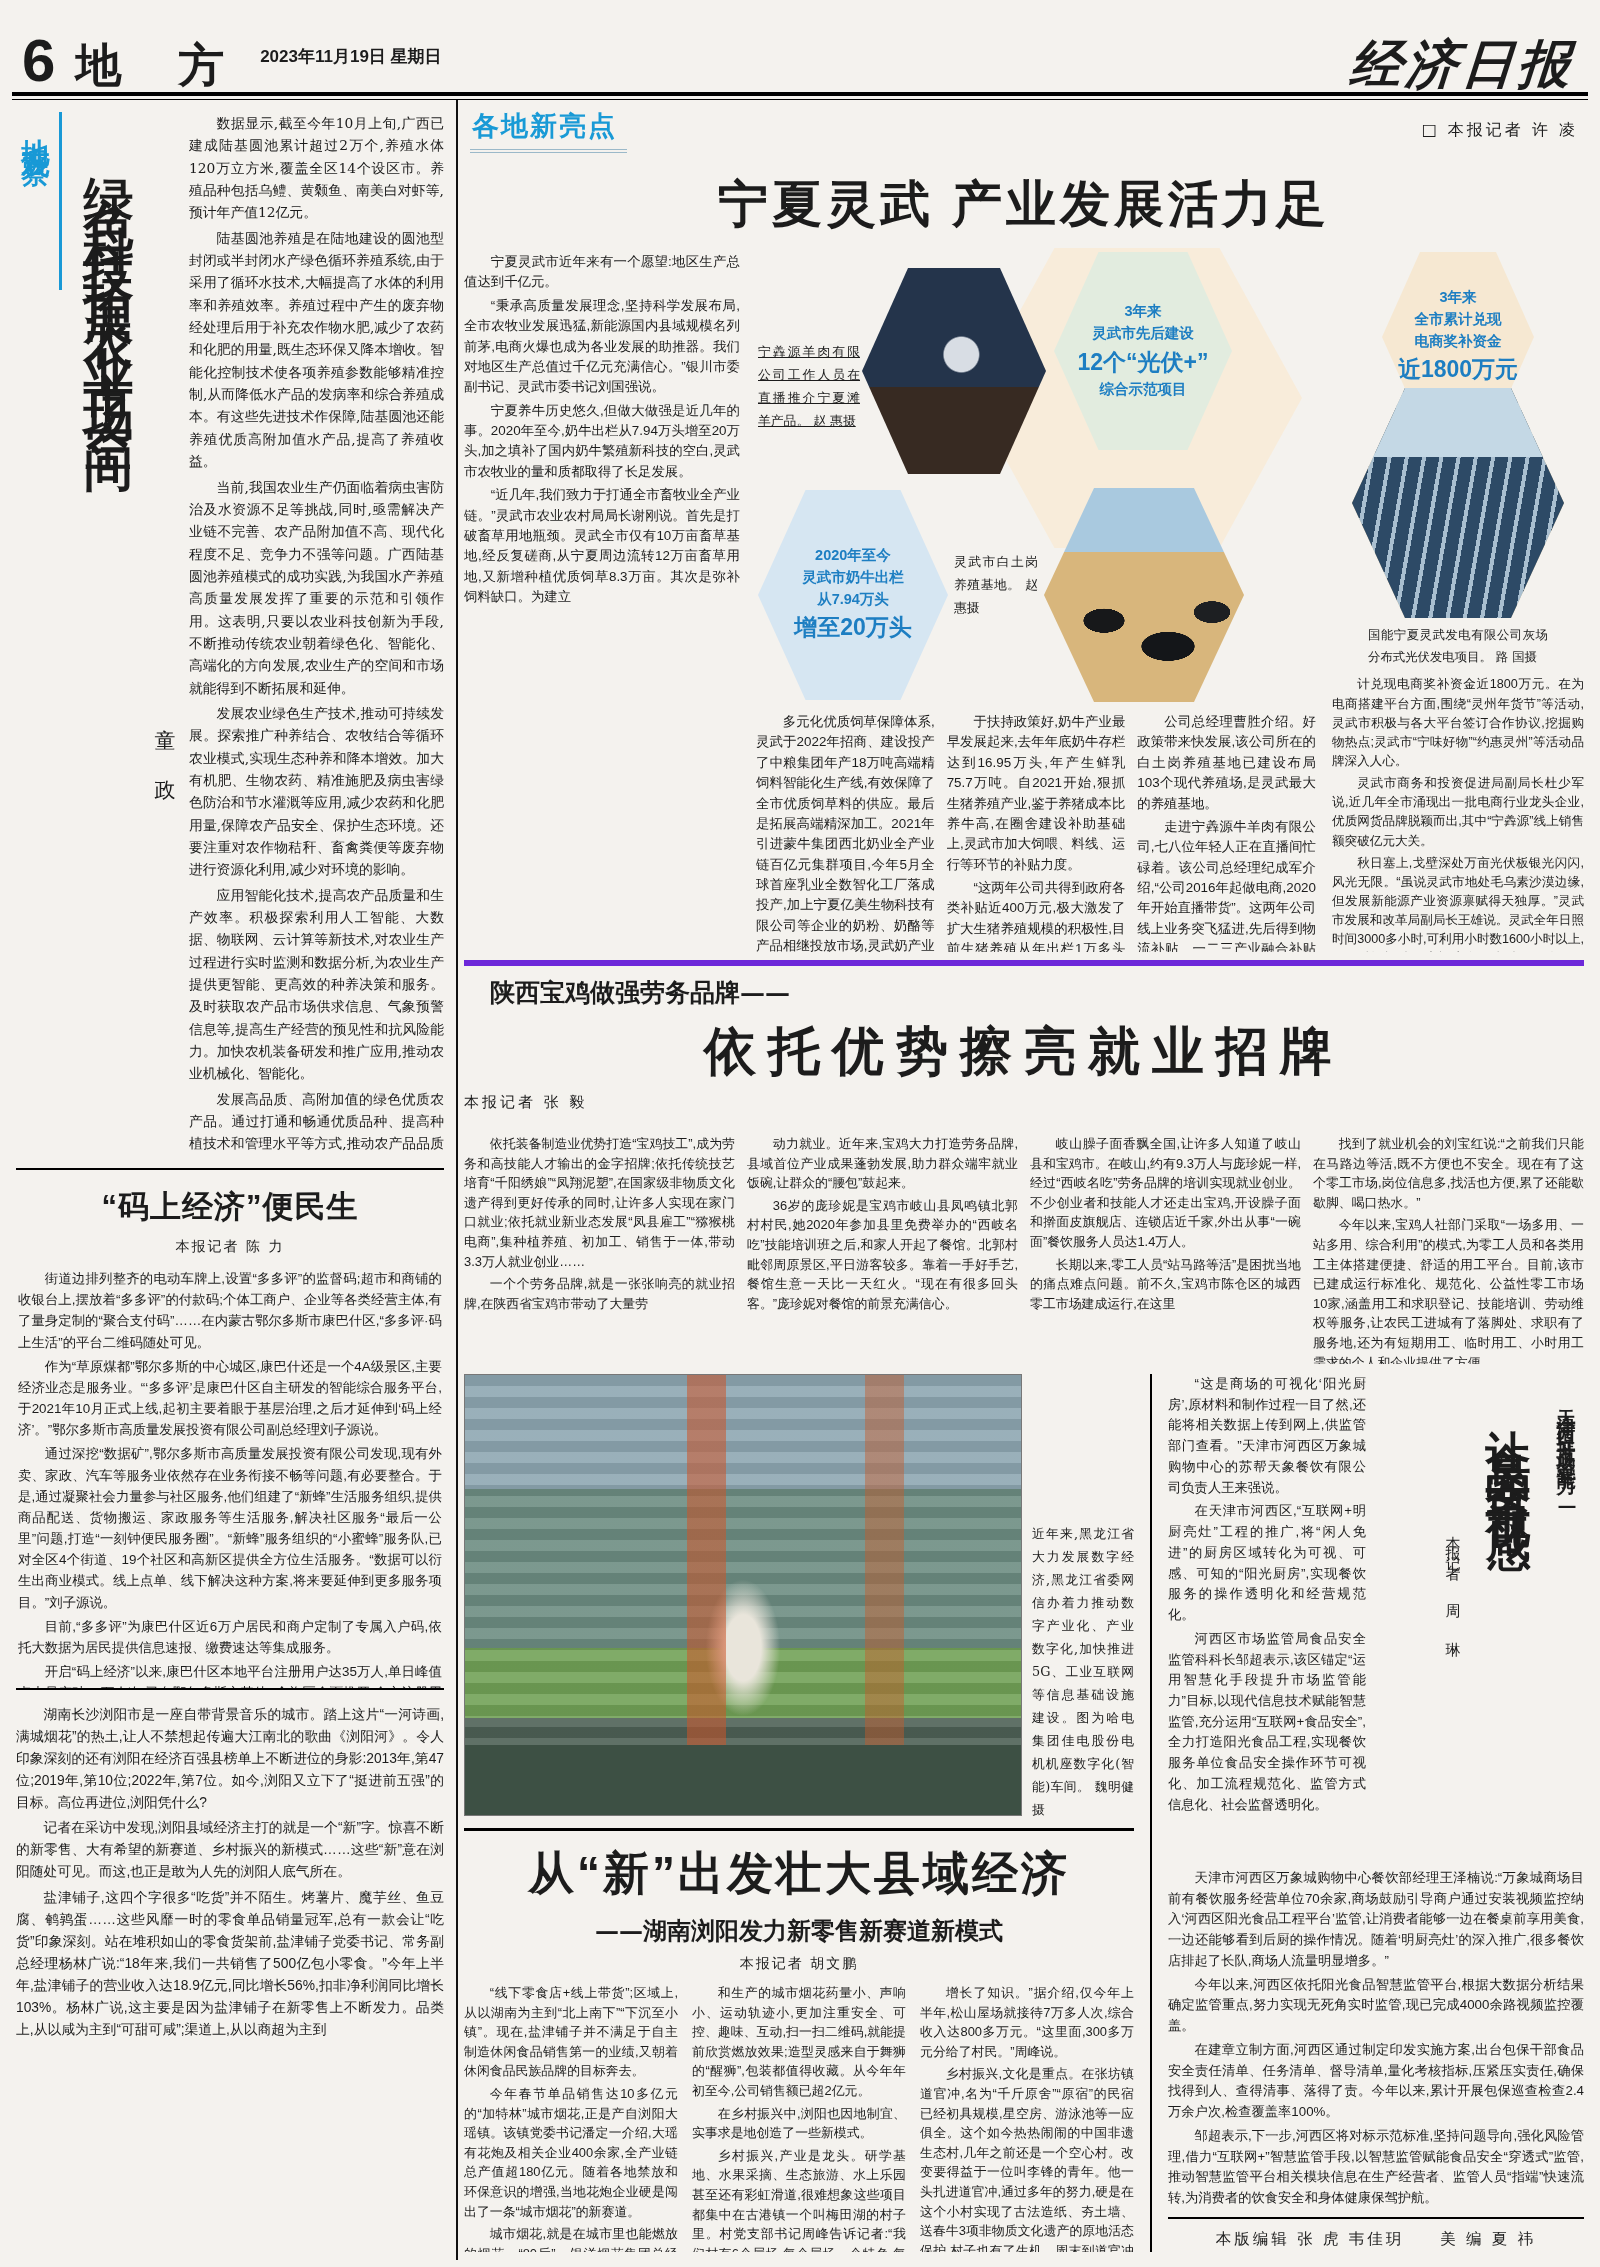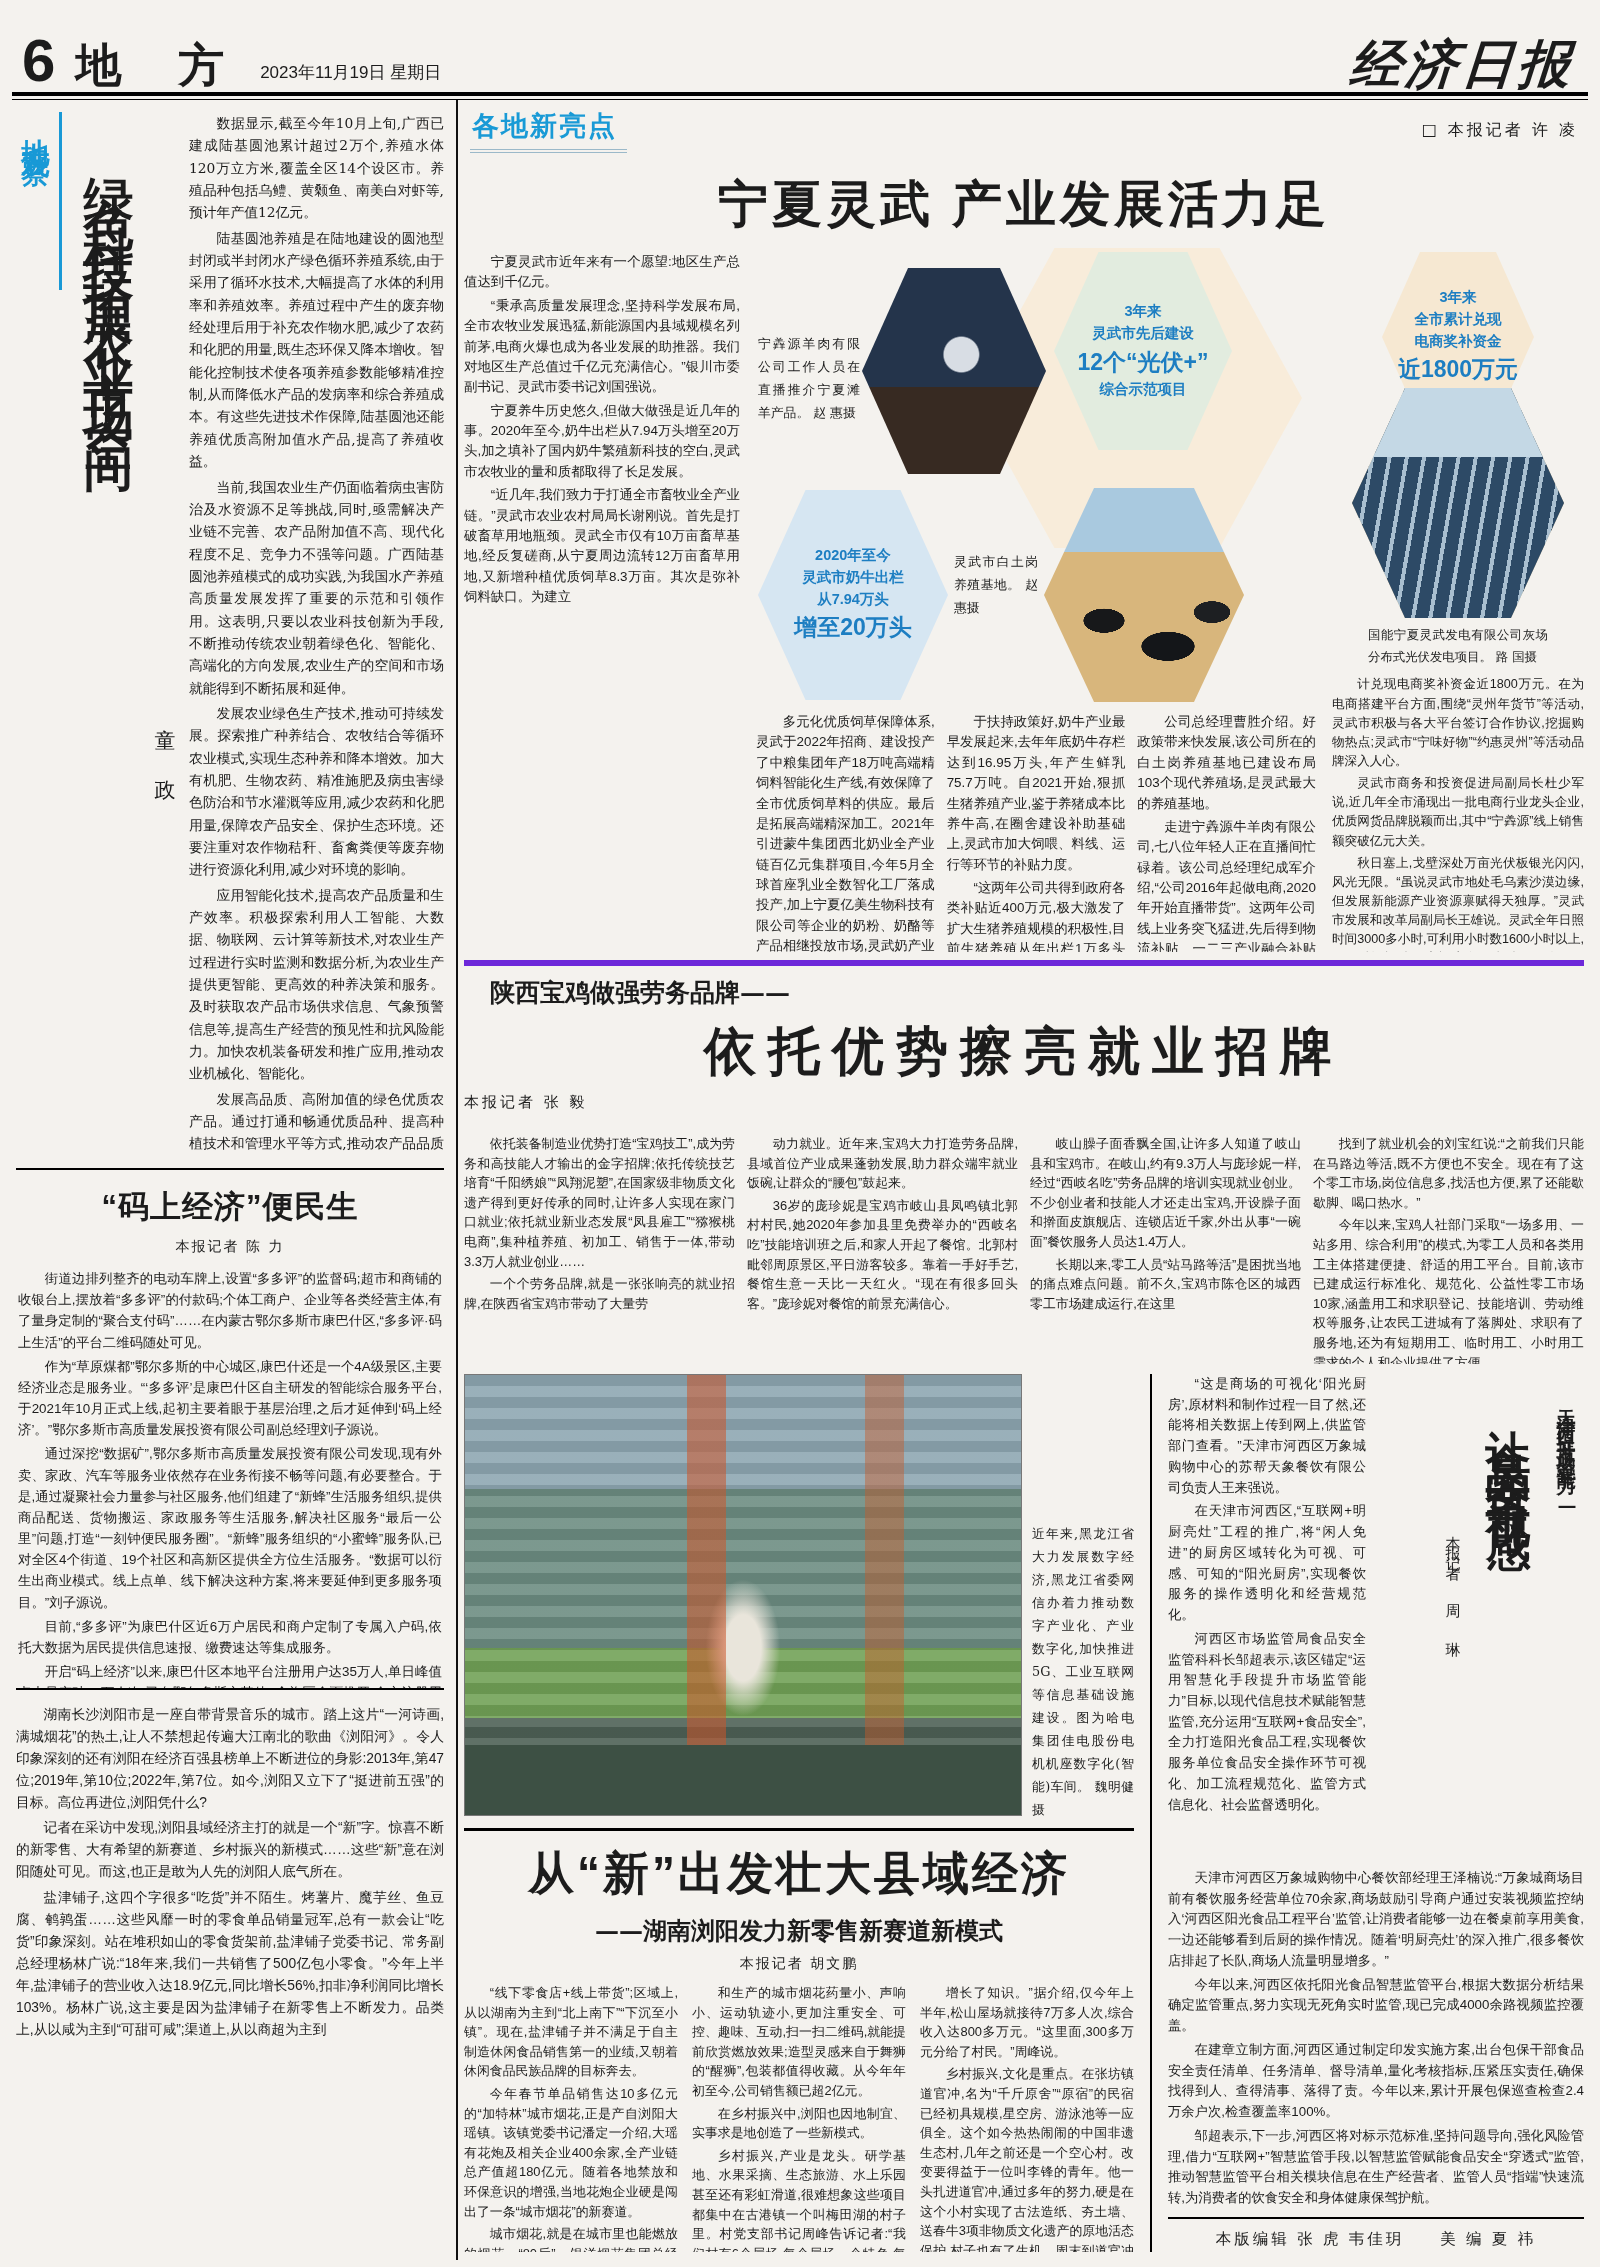--- a/index.html
+++ b/index.html
@@ -8,21 +8,21 @@
          font-family:"Liberation Sans","DejaVu Sans",sans-serif; color:#1c1c1c;
          background:#f4f2ee; overflow:hidden; }
   .para { text-indent:2em; margin:0 0 3px 0; }
   .kai { font-family:"DejaVu Serif","Liberation Serif",serif; }
 
   
   .hdr { height:88px; padding:16px 26px 0 22px; display:flex; align-items:flex-end; }
   .hdr-left { display:flex; align-items:flex-end; }
   .pagenum { font-size:60px; font-weight:900; line-height:.9; }
   .section-name { font-size:46px; font-weight:900; letter-spacing:22px; margin-left:20px; line-height:1; }
-  .pagedate { font-size:17px; font-weight:normal; margin:0 0 4px 14px; }
+  .pagedate { font-size:17px; font-weight:bold; margin:0 0 20px 14px; }
   .masthead { margin-left:auto; font-family:"DejaVu Serif",serif; font-style:italic;
               font-weight:900; font-size:52px; letter-spacing:4px; transform:skewX(-4deg); line-height:.9; }
   .rule2 { margin:4px 12px 0; border-top:4px solid #000; }
   .rule2 > div { border-top:1.5px solid #000; margin-top:3px; }
 
   
   .content { display:flex; height:2160px; padding:0 12px; }
   .left-strip { width:446px; border-right:2px solid #111; padding:12px 12px 10px 4px;
                 display:flex; flex-direction:column; min-height:0; }
   .main { flex:1; padding:6px 4px 8px 6px; display:flex; flex-direction:column; min-height:0; }
@@ -63,21 +63,21 @@
   .infographic { position:relative; height:452px; flex:none; margin-bottom:8px; }
   .hex { position:absolute; clip-path:polygon(25% 0,75% 0,100% 50%,75% 100%,25% 100%,0 50%);
          display:flex; flex-direction:column; align-items:center; justify-content:center;
          text-align:center; }
   .hex-bg { left:216px; top:-4px; width:330px; height:300px; background:#f8ecda; }
   .stat { color:#1d7ec2; font-weight:bold; font-size:14.5px; line-height:1.5; }
   .stat-big { display:block; font-size:23px; font-weight:900; }
   .hex-cap { position:absolute; font-size:12.8px; line-height:1.8; text-align:justify; }
   .photo-hex { border:none; }
 
-  .cap-livestream { left:2px; top:80px; width:102px; }
+  .cap-livestream { left:2px; top:88px; width:102px;text-decoration:underline; }
   .hex-livestream { left:106px; top:16px; width:184px; height:206px;
       background:radial-gradient(circle at 54% 42%, #d8dde4 0 11%, rgba(0,0,0,0) 12%),
                  linear-gradient(180deg,#24344b 0 58%,#372a22 58%); }
   .hex-green { left:298px; top:0; width:178px; height:198px; background:#e2ecdf; }
   .hex-blue { left:2px; top:238px; width:190px; height:210px; background:#d6e6f2; }
   .cap-cows { left:198px; top:298px; width:84px; }
   .hex-cows { left:288px; top:236px; width:200px; height:214px;
       background:radial-gradient(ellipse 34px 20px at 30% 62%, #17181a 0 60%, rgba(0,0,0,0) 61%),
                  radial-gradient(ellipse 44px 24px at 62% 74%, #141619 0 60%, rgba(0,0,0,0) 61%),
                  radial-gradient(ellipse 30px 18px at 84% 58%, #1d1f22 0 60%, rgba(0,0,0,0) 61%),

